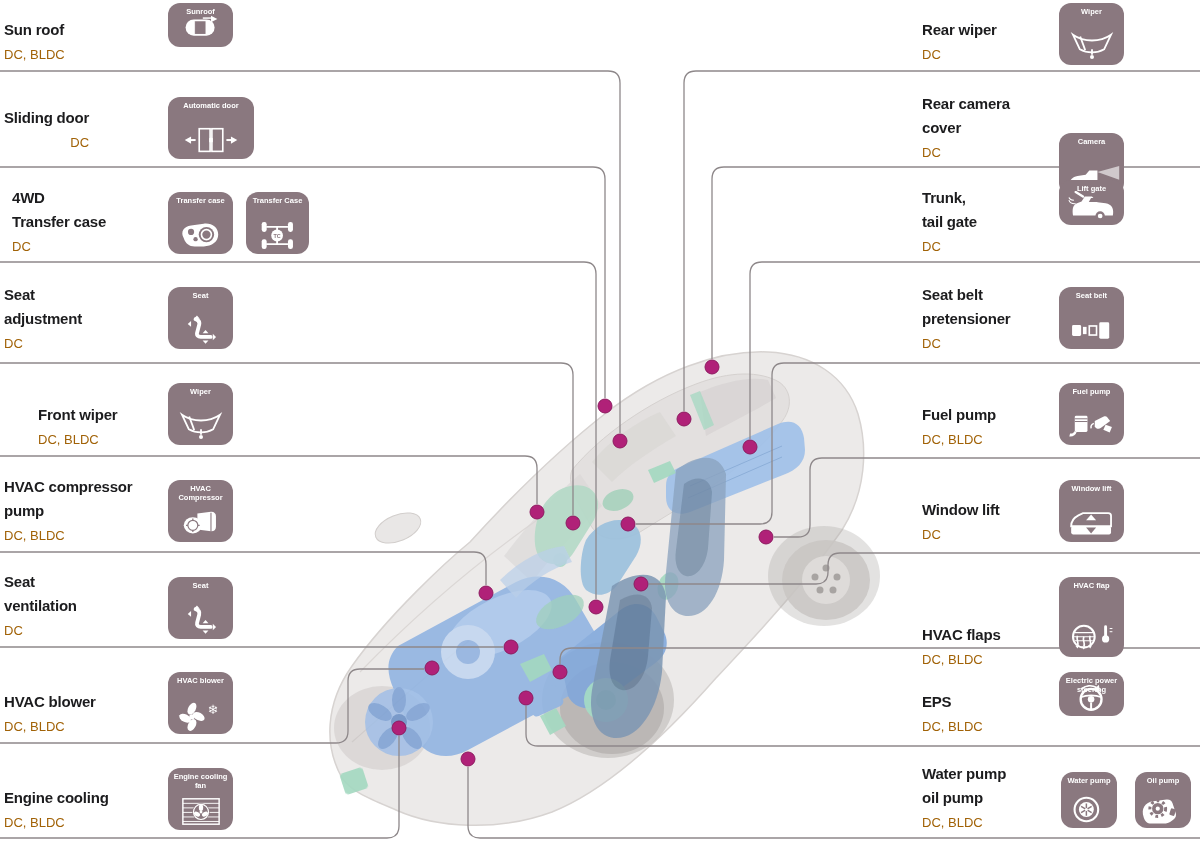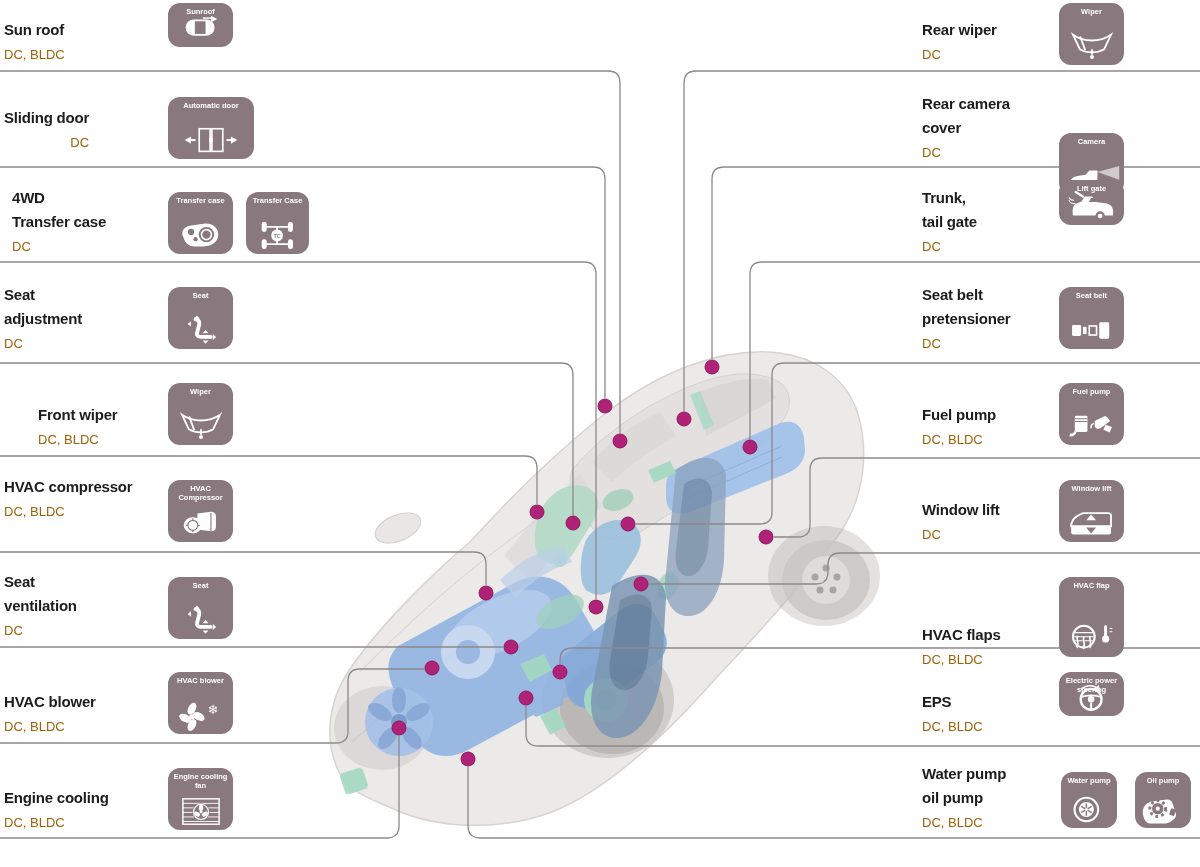--- a/index.html
+++ b/index.html
@@ -237,20 +237,21 @@
               <path d="M11,4 a34,30 0 0 0 42,0 l-7.5,16 a24,20 0 0 1 -27,0 z"></path>
               <path d="M19,6 l5.5,15"></path>
               <path d="M32,20 v6"></path>
             </g>
             <circle cx="32" cy="28.5" r="2.2" fill="#fff"></circle>
           </svg>
         </div>
       </div>
       <div class="label-block" style="left: 4px; top: 475px;">
         <div class="title-line">HVAC compressor</div>
+        <div class="title-line">pump</div>
         <div class="motor-types">DC, BLDC</div>
       </div>
       <div class="tile" style="left: 168px; top: 480px; width: 65px; height: 62px;">
         <div class="tile-label">HVAC Compressor</div>
         <div class="tile-glyph">
           <svg viewBox="0 0 64 34">
             <g fill="#fff">
               <path d="M28,6 l15,-2 c3,-.3 5.5,1.8 5.5,4.8 v12 c0,3 -2.5,5.1 -5.5,4.8 l-15,-2 z"></path>
               <ellipse cx="23" cy="19" rx="10" ry="9"></ellipse>
             </g>

